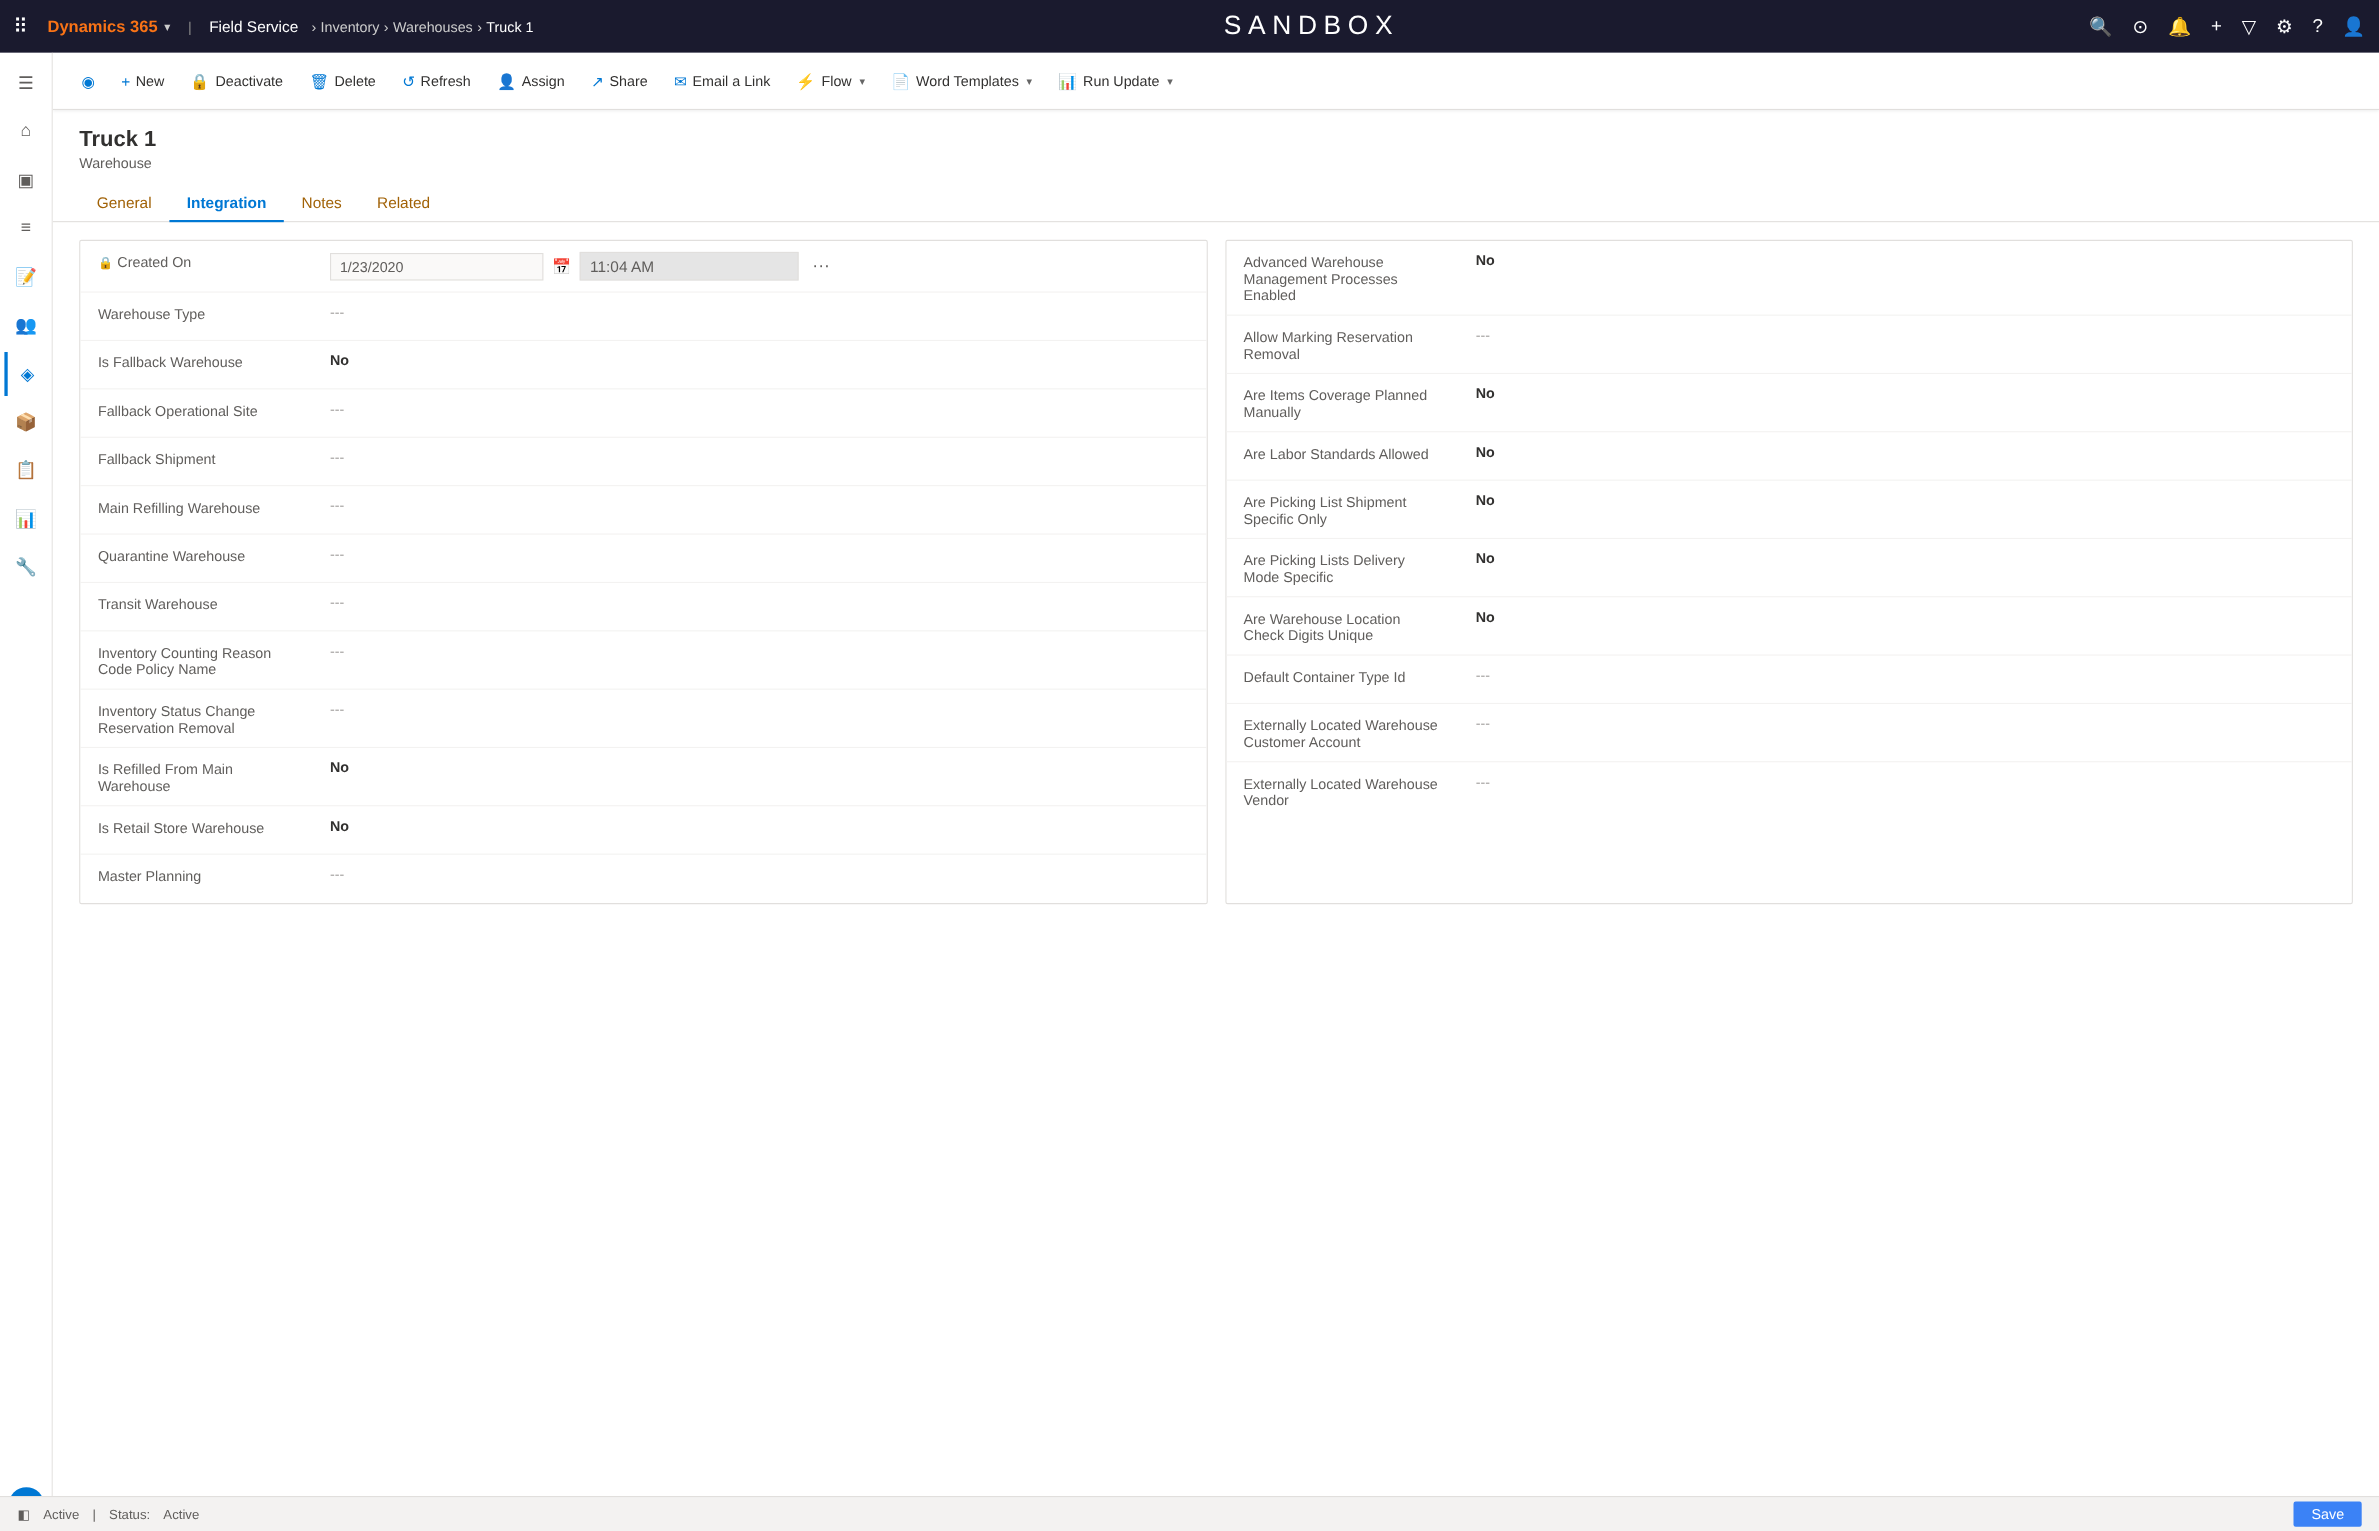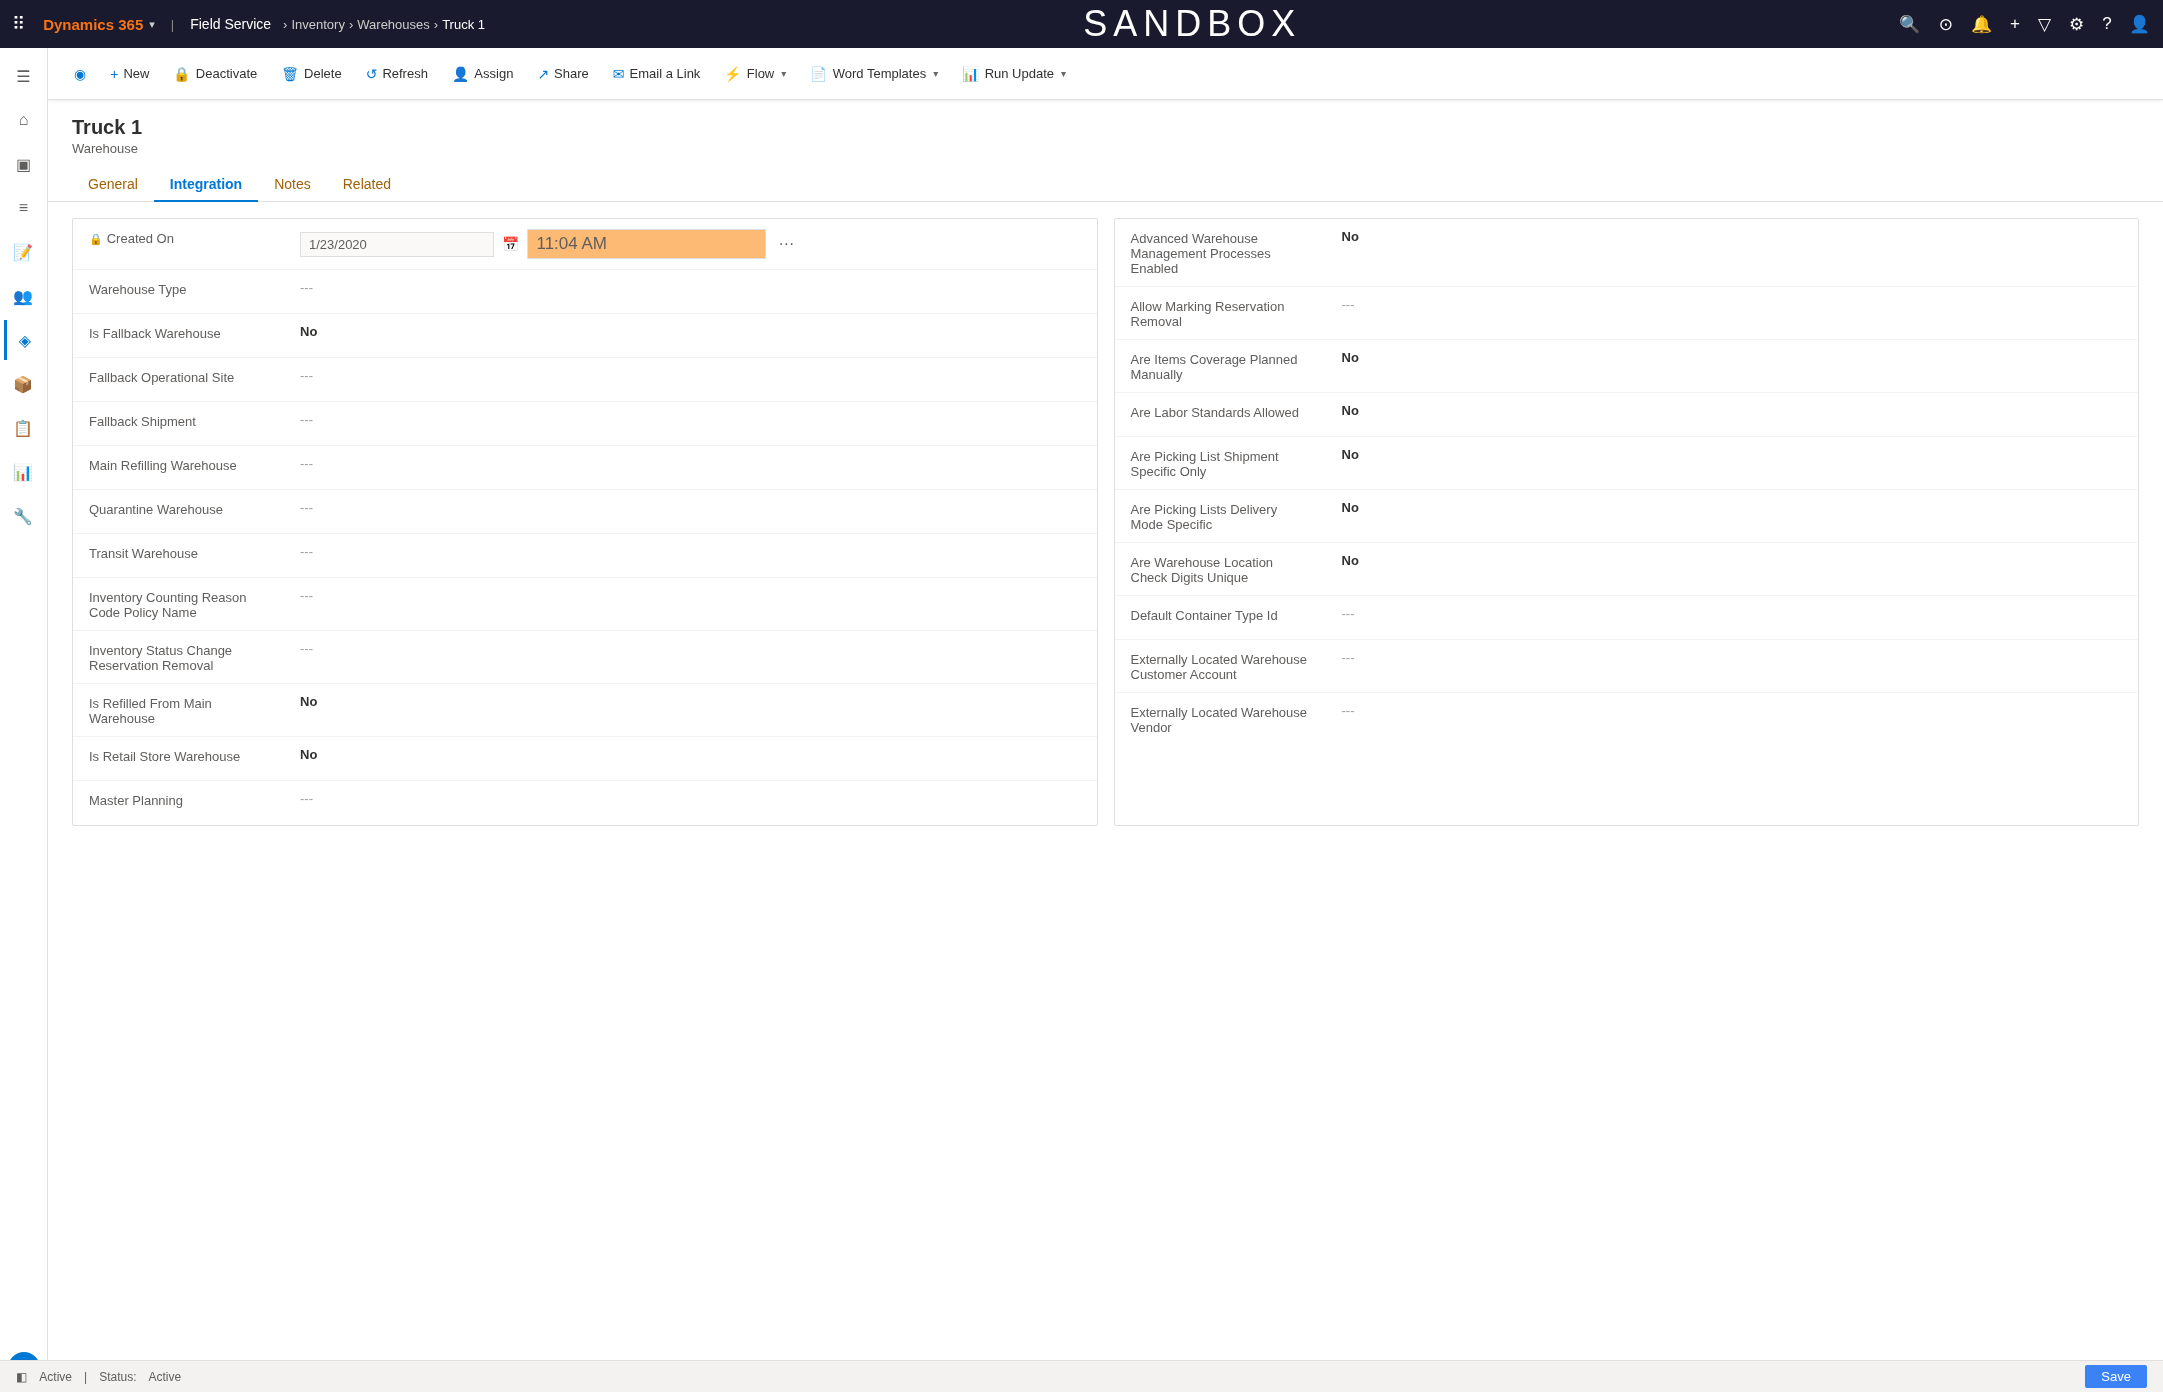--- a/index.html
+++ b/index.html
@@ -17,21 +17,21 @@
     }
     .top-nav-waffle { font-size: 18px; cursor: pointer; margin-right: 6px; }
     .top-nav-brand { display: flex; align-items: center; gap: 6px; }
     .top-nav-brand-name { font-size: 15px; font-weight: 600; color: #f97316; }
     .top-nav-brand-caret { font-size: 11px; color: #ccc; }
     .top-nav-divider { color: #888; margin: 0 4px; }
     .top-nav-module { font-size: 14px; color: #fff; }
     .top-nav-breadcrumb { display: flex; align-items: center; gap: 4px; font-size: 13px; color: #ccc; }
     .top-nav-breadcrumb span { color: #ccc; }
     .top-nav-breadcrumb .active { color: #fff; }
-    .sandbox-title { flex: 1; text-align: center; font-size: 36px; font-weight: 300; color: #fff; letter-spacing: 6px; }
+    .sandbox-title { flex: 1; text-align: center; font-size: 24px; font-weight: 300; color: #fff; letter-spacing: 6px; }
     .top-nav-icons { display: flex; align-items: center; gap: 18px; color: #fff; font-size: 17px; }
     .top-nav-icons span { cursor: pointer; }
 
     
     .command-bar {
       background: #fff;
       height: 52px;
       display: flex;
       align-items: center;
       padding: 0 16px;
@@ -193,24 +193,24 @@
     }
     .date-field {
       background: #faf9f8;
       border: 1px solid #e1dfdd;
       padding: 4px 8px;
       font-size: 13px;
       color: #605e5c;
       min-width: 120px;
     }
     .time-field {
-      background: #fdba74;
+      background: #e5e5e5;
       border: 1px solid #e1dfdd;
       padding: 4px 8px;
-      font-size: 17px;
+      font-size: 14px;
       color: #605e5c;
       min-width: 90px;
     }
     .cal-icon { color: #605e5c; font-size: 14px; cursor: pointer; }
     .ellipsis-btn { background: none; border: none; cursor: pointer; color: #605e5c; font-size: 16px; padding: 0 4px; }
 
     
     .status-bar {
       position: fixed;
       bottom: 0;

